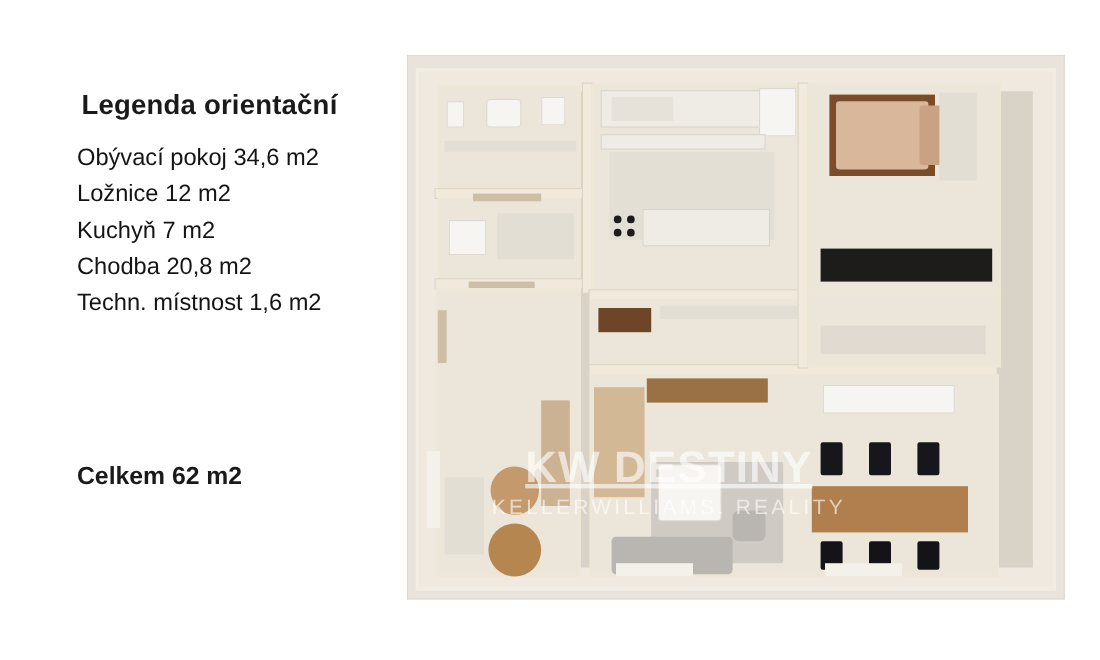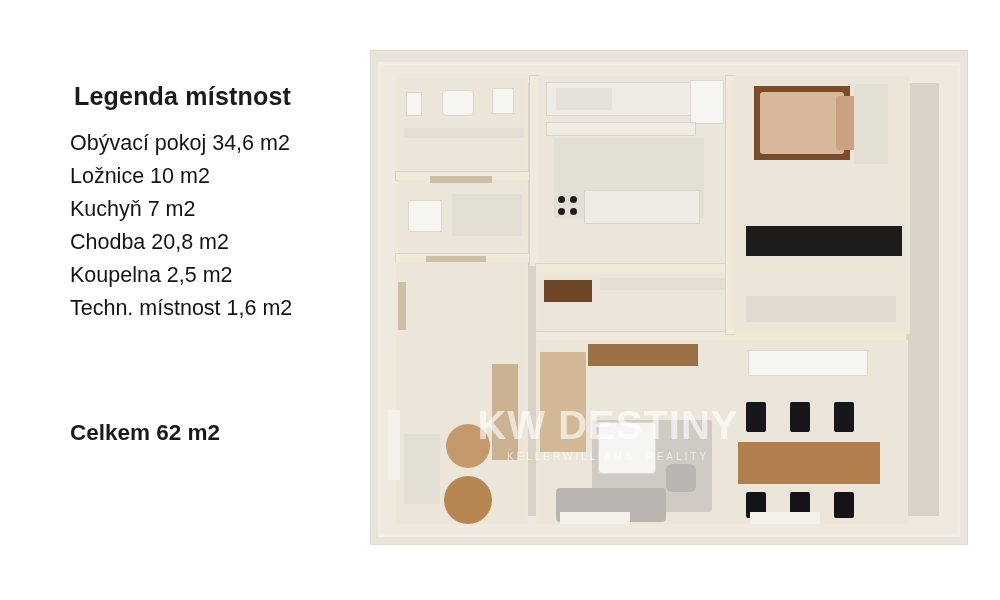--- a/index.html
+++ b/index.html
@@ -158,38 +158,38 @@
     text-align: center;
     color: rgba(255,255,255,0.62);
     pointer-events: none;
     user-select: none;
   }
   .wm-main {
     font-size: 40px;
     font-weight: bold;
     letter-spacing: 1px;
     line-height: 1;
+    text-decoration: underline;
   }
   .wm-sub {
-    font-size: 10px;
+    font-size: 19px;
     letter-spacing: 3px;
     margin-top: 6px;
   }
 </style>
 </head>
 <body>
 
 <div class="legend-panel">
-  <h1 class="legend-title">Legenda místnost</h1>
+  <h1 class="legend-title">Legenda orientační</h1>
   <ul class="legend-list">
     <li>Obývací pokoj 34,6 m2</li>
-    <li>Ložnice  10 m2</li>
+    <li>Ložnice  12 m2</li>
     <li>Kuchyň  7 m2</li>
     <li>Chodba 20,8 m2</li>
-    <li>Koupelna 2,5 m2</li>
     <li>Techn. místnost 1,6 m2</li>
   </ul>
   <div class="legend-total">Celkem 62 m2</div>
 </div>
 
 <div class="plan-wrap">
   <div class="plan-canvas">
 
     <div class="shell">
       <div class="floorfill"></div>

